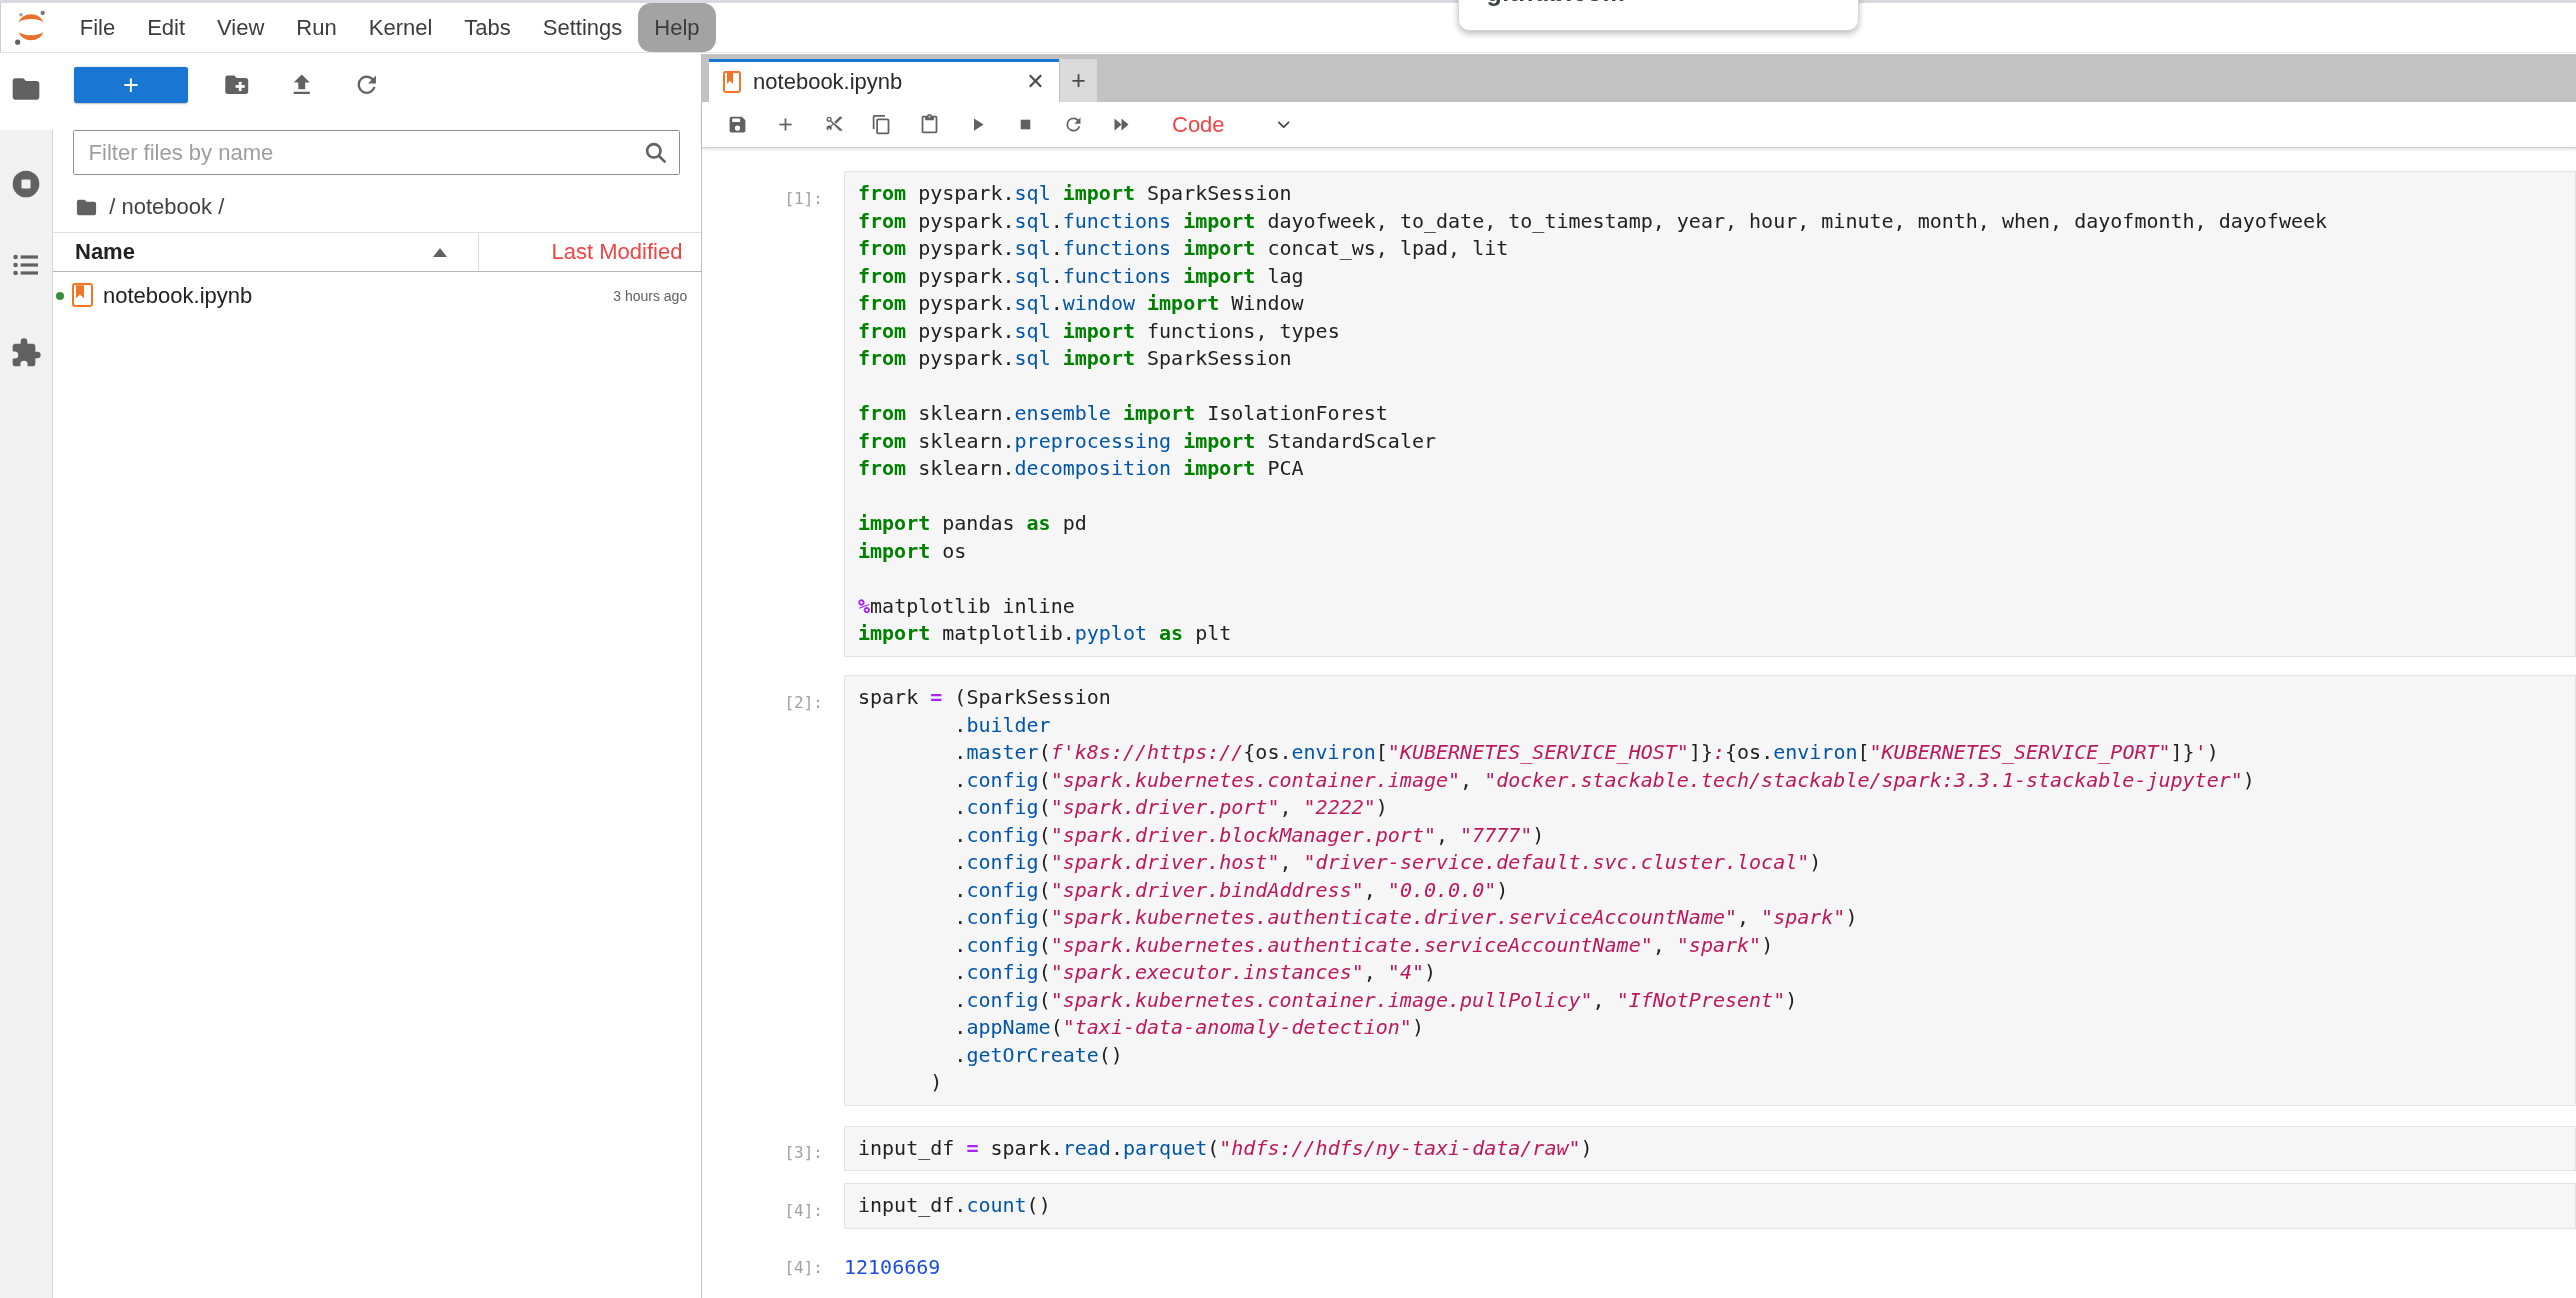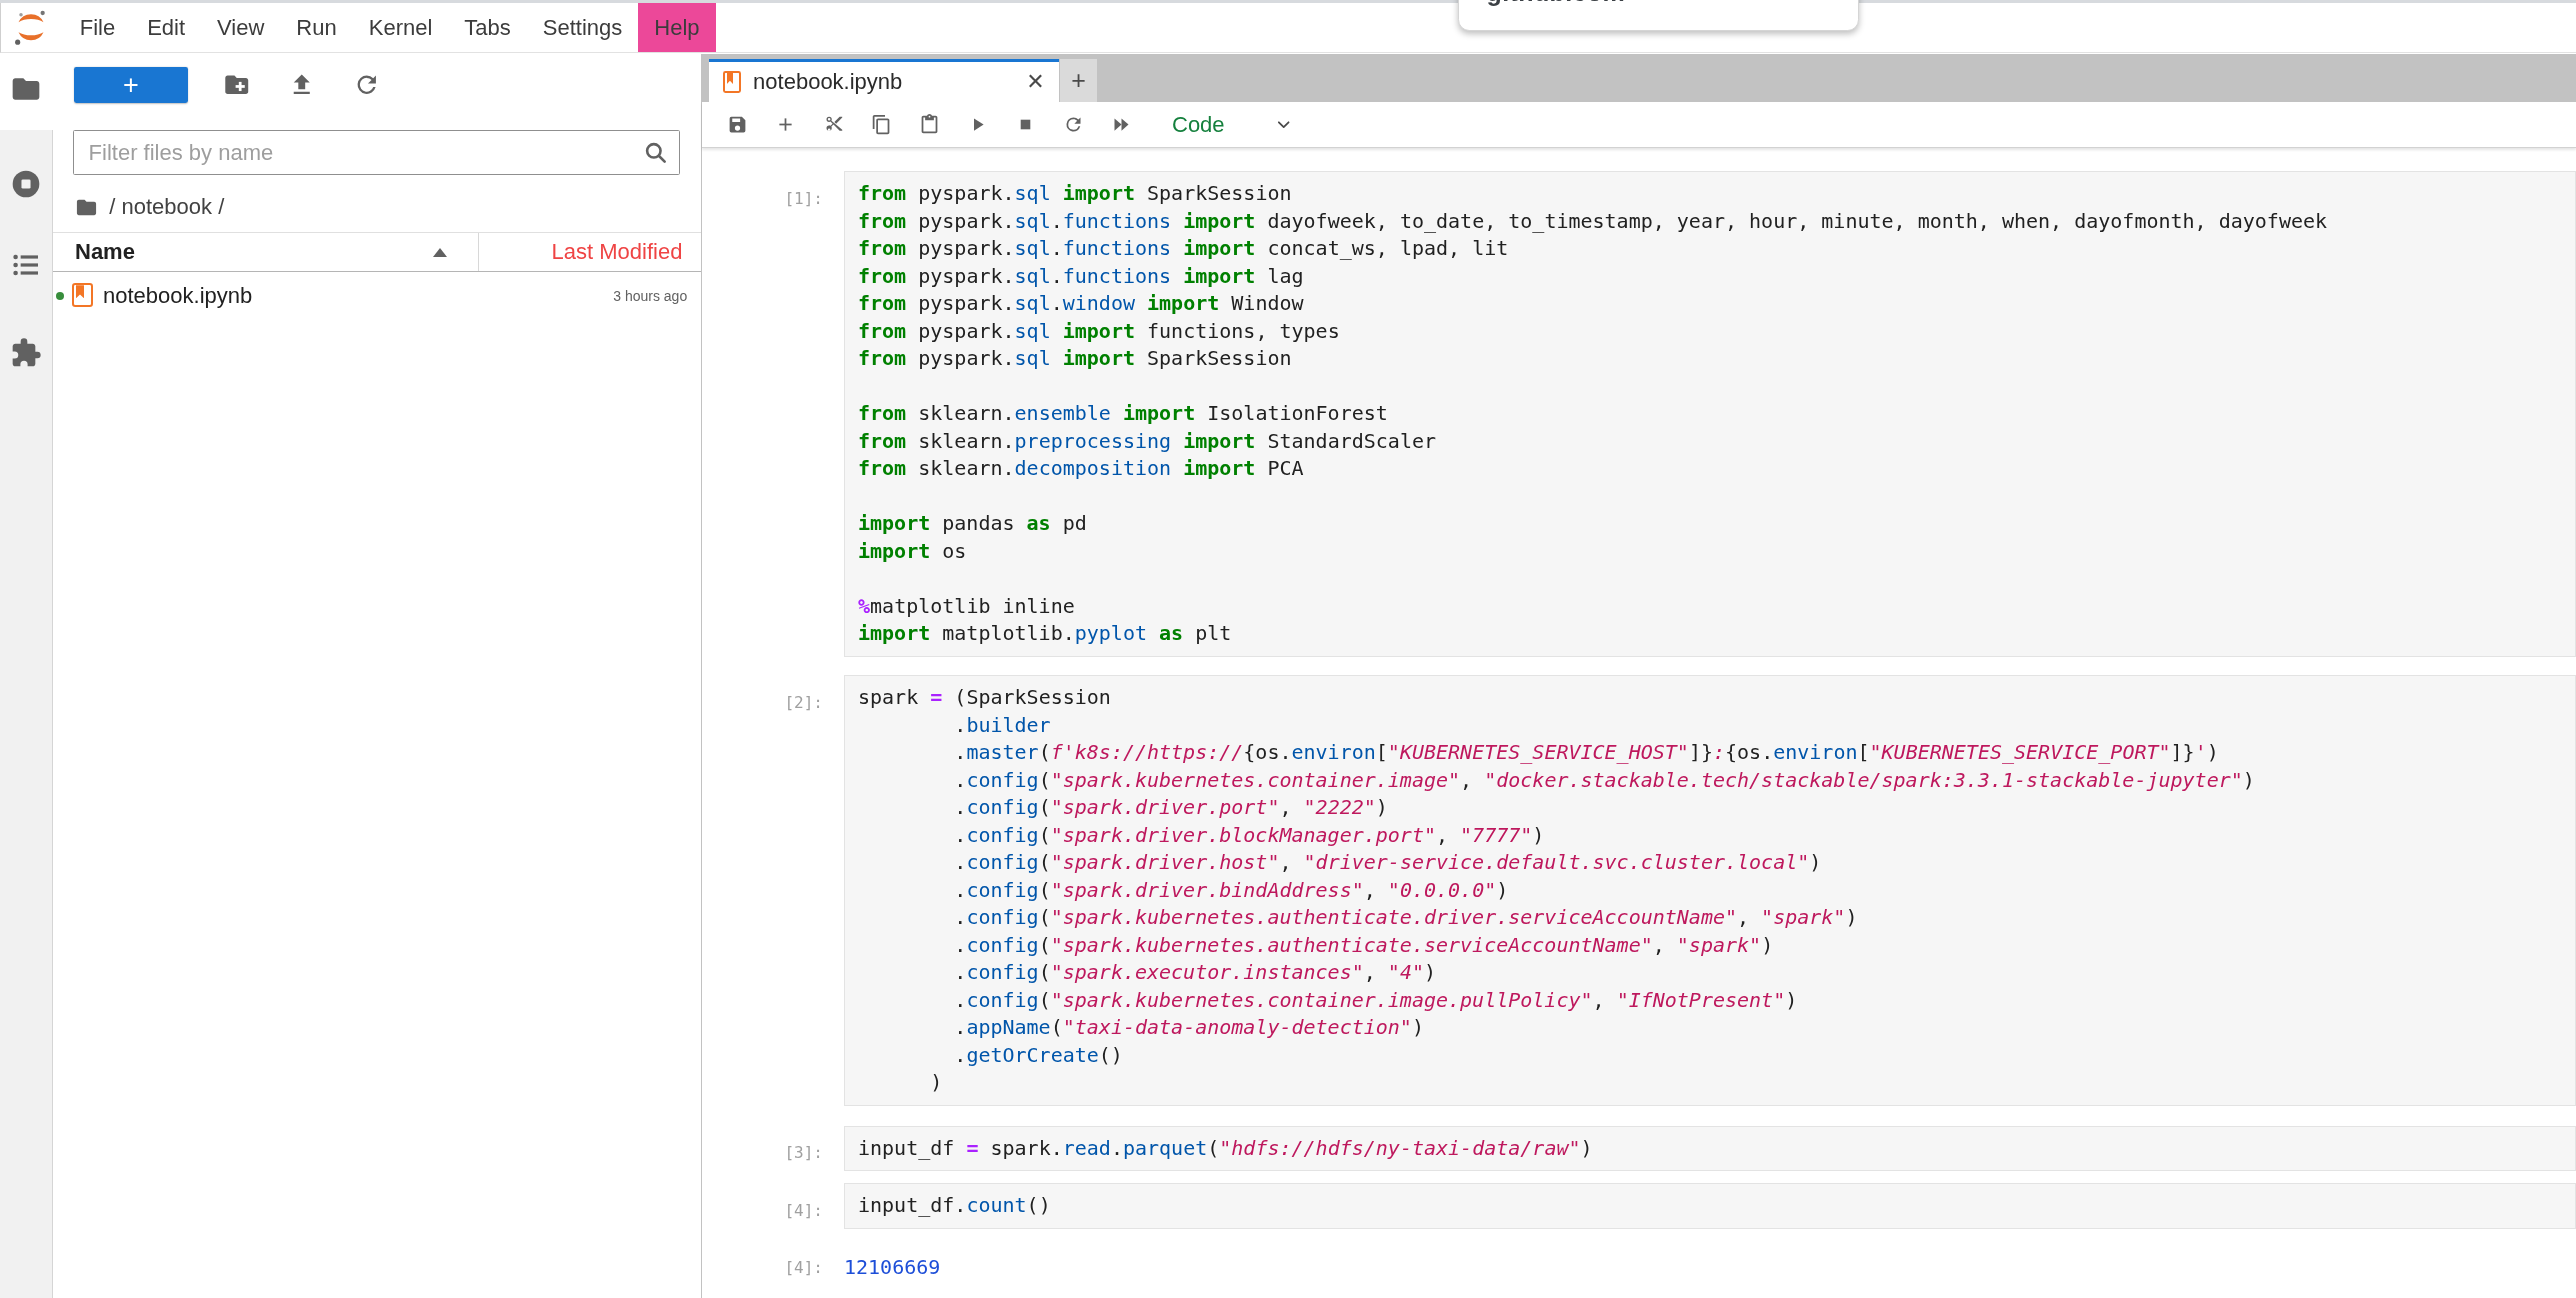--- a/index.html
+++ b/index.html
@@ -17,21 +17,21 @@
   .menubar {
     position:absolute; top:3.2px; left:0; right:0; height:50px;
     background:#fff; border-bottom:0.8px solid #e2e2e2; border-left:1.6px solid #cfcfcf;
     display:flex; align-items:center; z-index:30;
   }
   .logo { width:40px; height:40px; margin:0 13px 0 9.7px; display:flex; align-items:center; justify-content:center; }
   .menu-items { display:flex; align-items:stretch; height:100%; }
   .menu-item {
     display:flex; align-items:center; padding:0 16px; font-size:22px; color:#3c3c3c; cursor:default;
   }
-  .menu-item.active { background:#ec4899; }
+  .menu-item.active { background:#a3a3a3;border-radius:13px; }
 
   
   .browser-popup {
     position:absolute; left:1458px; top:-24px; width:401px; height:55px;
     background:#fff; border:0.8px solid #d5d5d5; border-radius:11.3px;
     box-shadow:0 2.4px 6.5px rgba(0,0,0,.25); z-index:60; overflow:hidden;
   }
   .browser-popup .popup-text {
     position:absolute; left:27.5px; top:1.6px; font-size:25px; line-height:26px;
     font-weight:bold; color:#3b4045; letter-spacing:0.4px;
@@ -100,21 +100,21 @@
     margin-left:0.8px; width:37px; height:43px; background:#dadada; border:none; cursor:pointer;
     font-size:25px; color:#4a4a4a; display:flex; align-items:center; justify-content:center;
   }
   .nb-toolbar {
     height:46px; background:#fff; border-bottom:1.6px solid #d2d2d2; box-shadow:0 1.6px 2.4px rgba(0,0,0,.10);
     display:flex; align-items:center; padding-left:25px; flex:none; position:relative; z-index:5;
   }
   .tb-icon { width:21px; height:21px; margin-right:27px; display:flex; align-items:center; justify-content:center; background:none; border:none; padding:0; cursor:pointer; }
   .tb-icon svg { width:21px; height:21px; }
   .celltype-select { display:flex; align-items:center; margin-left:13px; cursor:pointer; }
-  .celltype-label { font-size:22px; color:#15803d; }
+  .celltype-label { font-size:22px; color:#ef4444; }
   .celltype-chevron { margin-left:49px; width:19.4px; height:19.4px; }
 
   .nb-content { flex:1; background:#fff; padding-top:23px; overflow:hidden; }
   .cell { display:flex; }
   .cell-m23 { margin-bottom:18.6px; } .cell-m25 { margin-bottom:20px; } .cell-m15 { margin-bottom:12px; }
   .prompt {
     width:142px; flex:none; text-align:right; padding:13.8px 21px 0 0;
     font-family:"DejaVu Sans Mono","Liberation Mono",monospace; font-size:16px; line-height:27.5px; color:#a0a0a0;
     white-space:nowrap;
   }

